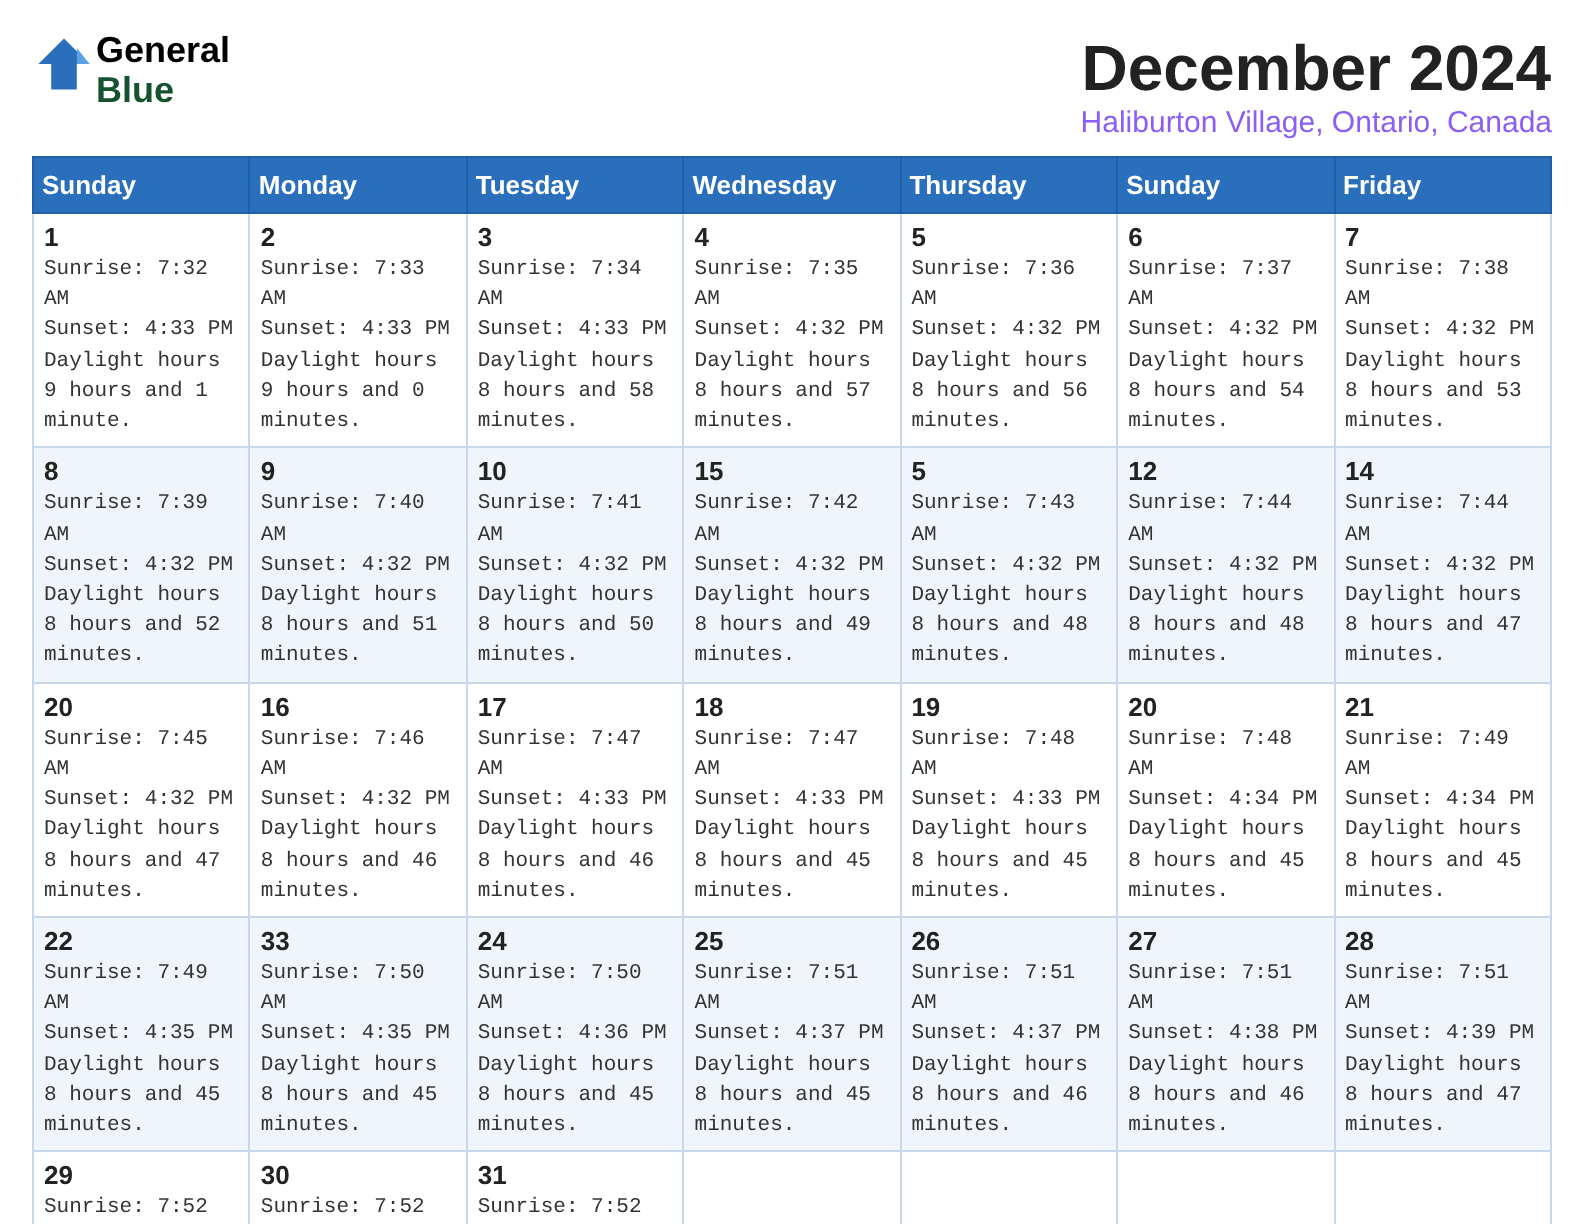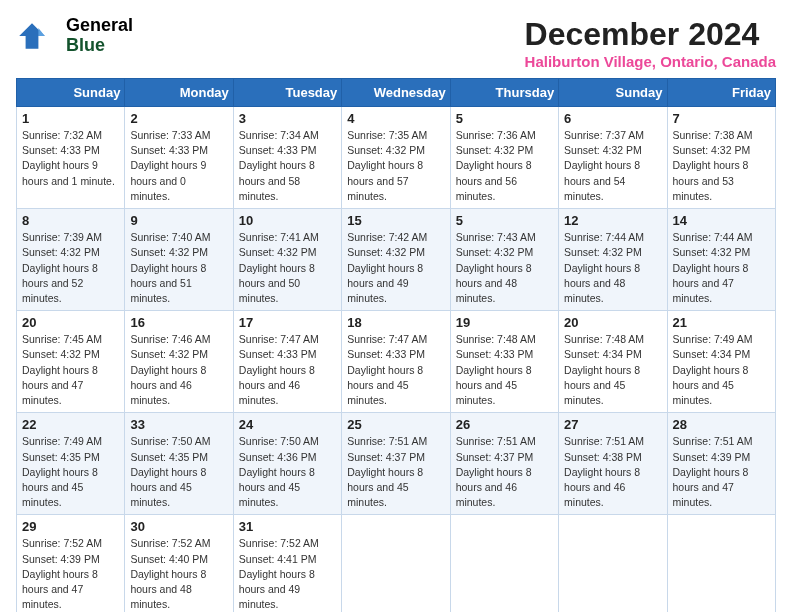--- a/index.html
+++ b/index.html
@@ -11,55 +11,53 @@
       padding: 16px;
     }
     .header {
       display: flex;
       justify-content: space-between;
       align-items: flex-start;
       margin-bottom: 8px;
     }
     .logo {
       display: flex;
-      align-items: center;
-      gap: 18px;
+      gap: 0;
     }
     .logo-text {
       font-size: 18px;
       font-weight: bold;
       line-height: 1.1;
     }
     .logo-icon {
       width: 32px;
       height: 32px;
     }
     .title-block {
-      text-align: left;
+      text-align: center;
     }
     .month-title {
       font-size: 32px;
       font-weight: bold;
       color: #222;
     }
     .location {
       font-size: 15px;
-      color: #ec4899;
-      font-weight: bold;
+      color: #8b5cf6;
     }
     .calendar {
       width: 100%;
       border-collapse: collapse;
       font-size: 11px;
     }
     .calendar th {
       background: #2a6fbb;
       color: #fff;
       padding: 6px 4px;
-      text-align: right;
+      text-align: left;
       font-size: 13px;
       font-weight: bold;
       border: 1px solid #2060a8;
     }
     .calendar td {
       border: 1px solid #c8d8ea;
       vertical-align: top;
       padding: 4px 5px;
       min-height: 80px;
       width: calc(100% / 7);
@@ -71,20 +69,21 @@
     .day-num {
       font-size: 13px;
       font-weight: bold;
       color: #222;
       margin-bottom: 2px;
     }
     .day-detail {
       color: #333;
       font-size: 10.5px;
       line-height: 1.45;
+      font-family: Liberation Mono, monospace;
     }
     .empty-cell {
       background: #fff !important;
     }
   </style>
 </head>
 <body>
 
 <div class="header">
   <div class="logo">

